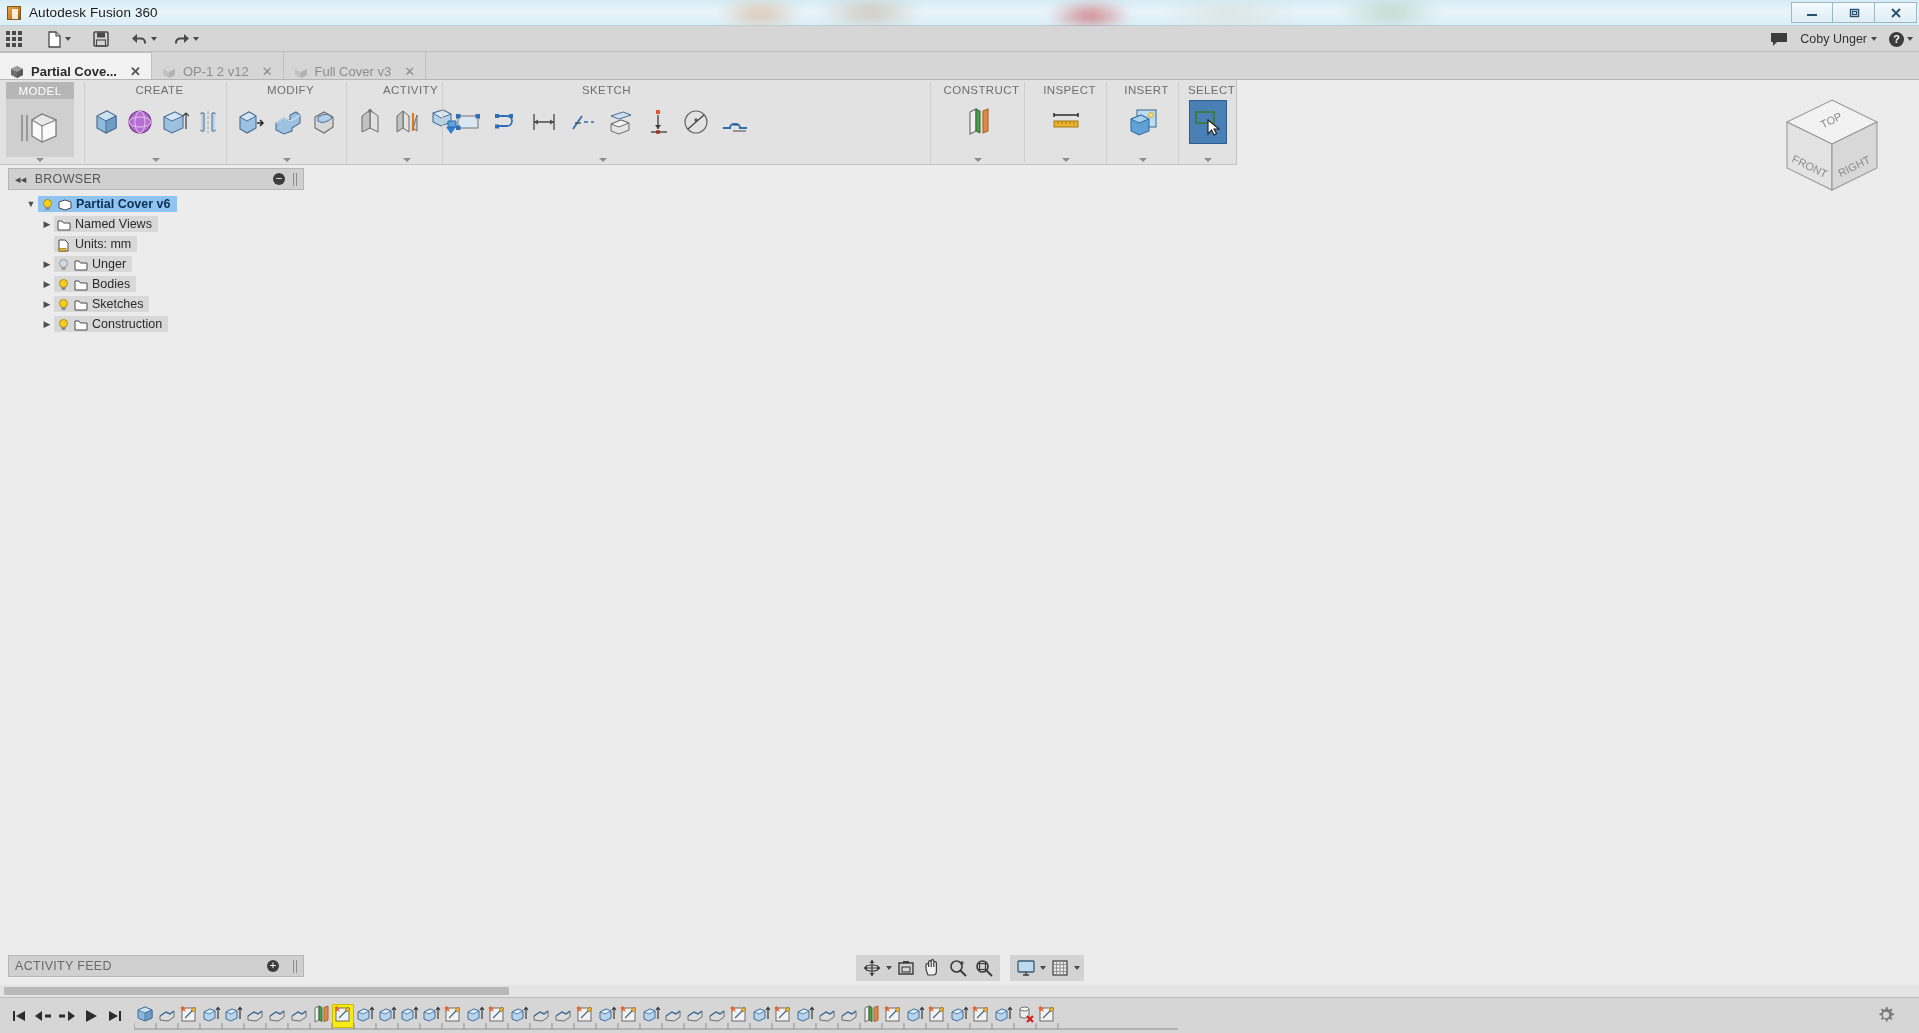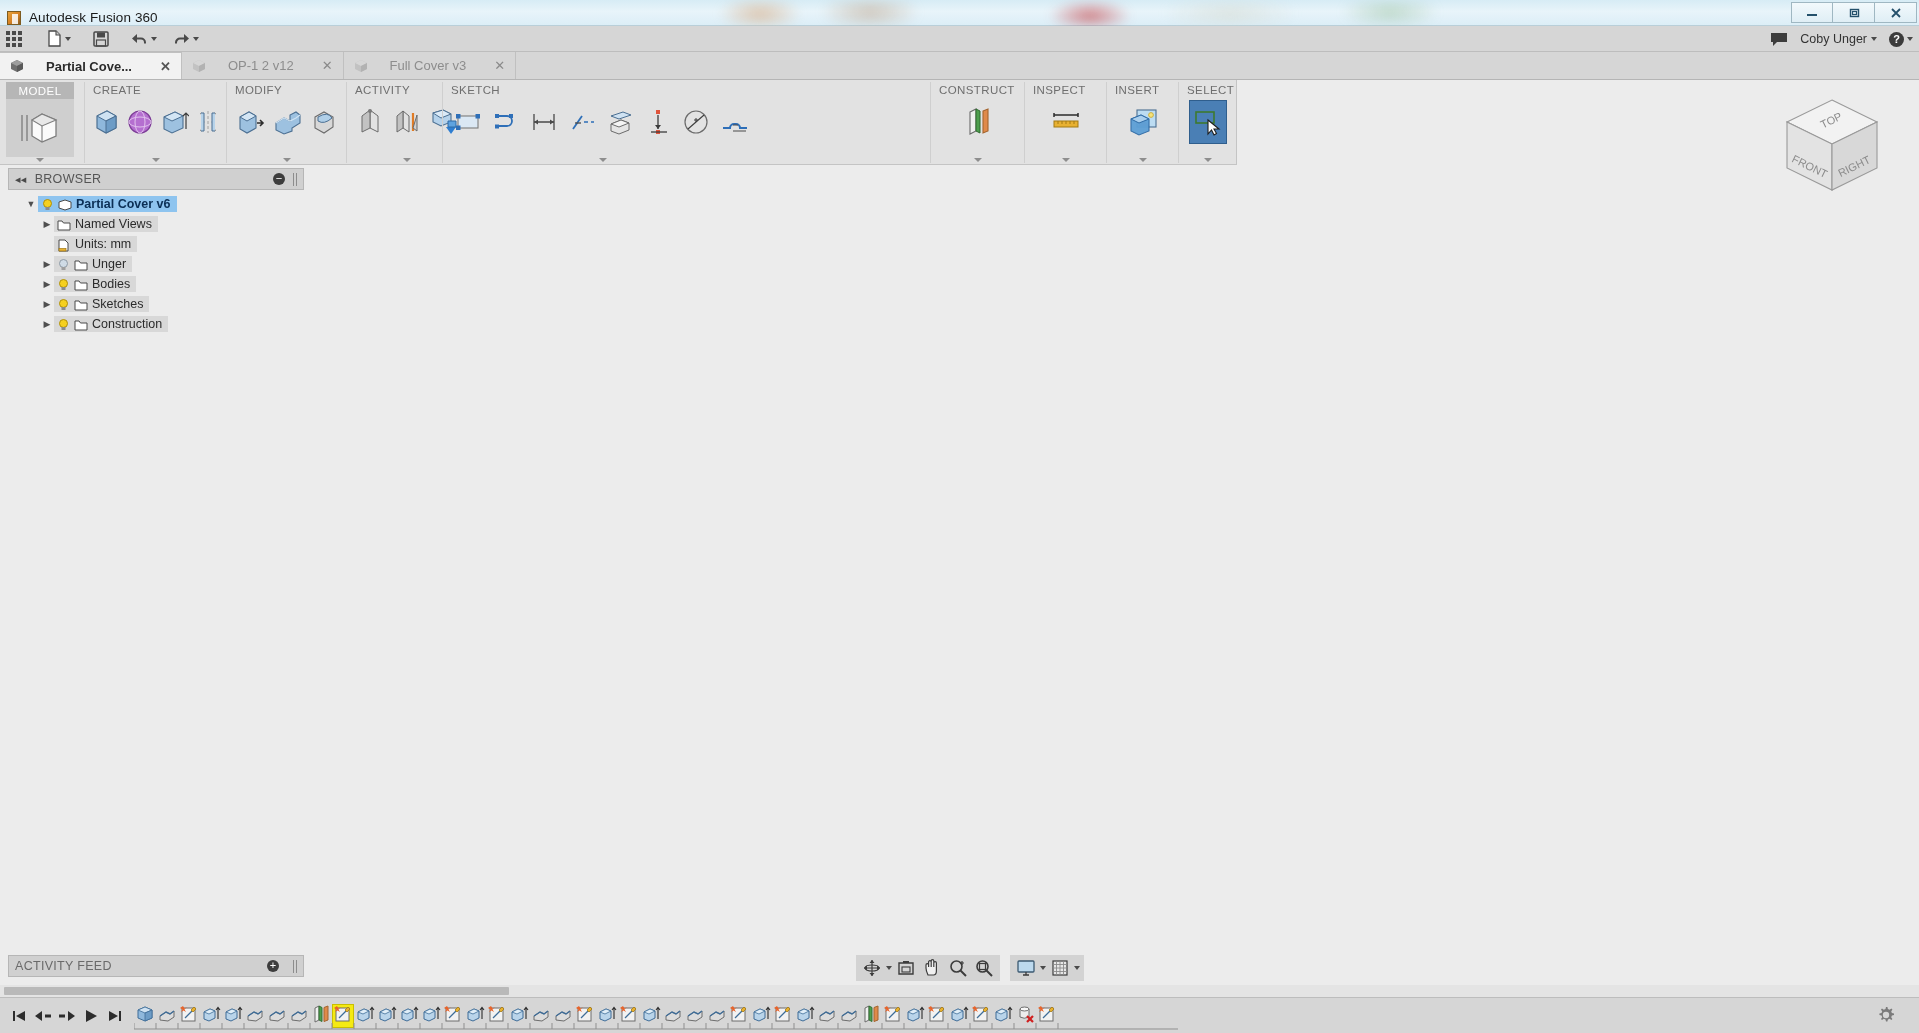--- a/index.html
+++ b/index.html
@@ -7,21 +7,21 @@
     width: 1919px; height: 1033px; overflow: hidden;
     font-family: "Liberation Sans", sans-serif;
     background: #ececec;
   }
   #app { position: relative; width: 1919px; height: 1033px; }
 
   
   .titlebar {
     position: absolute; left:0; top:0; width:1919px; height:26px;
     background: linear-gradient(to bottom, #d7ecf5 0%, #e8f4fa 45%, #dceef7 100%);
-    display:flex; align-items:flex-end;
+    display:flex; align-items:center;
     border-bottom: 1px solid #b9cfd9;
   }
   .titlebar .blur-photo {
     position:absolute; left:330px; top:0; width:1340px; height:26px;
     background:
       radial-gradient(ellipse 60px 28px at 430px 14px, rgba(214,176,140,.65), rgba(214,176,140,0) 70%),
       radial-gradient(ellipse 70px 30px at 540px 12px, rgba(180,150,120,.45), rgba(180,150,120,0) 72%),
       radial-gradient(ellipse 60px 24px at 760px 16px, rgba(190,40,45,.55), rgba(190,40,45,0) 70%),
       radial-gradient(ellipse 90px 30px at 900px 14px, rgba(210,215,205,.5), rgba(210,215,205,0) 75%),
       radial-gradient(ellipse 70px 26px at 1060px 12px, rgba(120,170,120,.35), rgba(120,170,120,0) 72%);
@@ -43,58 +43,58 @@
     color:#2c4654; font-size:13px;
   }
   .win-btn:first-child{ border-left:1px solid #9fb7c2;}
   .win-btn.close { color:#24506b; }
   .win-btn svg{ display:block; }
 
   
   .qab {
     position:absolute; left:0; top:26px; width:1919px; height:26px;
     background:#d6d6d6; border-bottom:1px solid #bdbdbd;
-    display:flex; align-items:center;
+    display:flex; 
   }
   .qab-item { height:26px; display:flex; align-items:center; padding:0 5px; gap:3px; }
   .caret-dn { width:0;height:0;border-left:3.5px solid transparent;border-right:3.5px solid transparent;border-top:4px solid #4a4a4a;}
   .qab-right { position:absolute; right:6px; top:0; height:26px; display:flex; align-items:center; gap:12px; }
   .qab-user { font-size:12.5px; color:#333; }
   .help-circle{ width:15px;height:15px;border-radius:50%;background:#3b3b3b;color:#fff;font-size:11px;
       display:flex;align-items:center;justify-content:center;font-weight:bold;}
 
   
   .doctabs {
     position:absolute; left:0; top:52px; width:1919px; height:28px;
     background:#d6d6d6; display:flex; align-items:flex-end;
     border-bottom:1px solid #b5b5b5;
   }
   .doctab {
-    height:27px; display:flex; align-items:center; gap:22px;
+    height:27px; display:flex; align-items:flex-end; gap:7px;
     padding:0 10px 0 10px; font-size:13px; color:#8d8d8d;
     border-right:1px solid #c0c0c0; position:relative;
   }
   .doctab.active { background:#f2f2f2; color:#2b2b2b; font-weight:bold; border-top:1px solid #c0c0c0;}
   .cube-ic { width:14px; height:14px; flex:none; }
   .tab-x { font-size:13px; color:#8a8a8a; margin-left:6px; }
   .doctab.active .tab-x { color:#555; }
 
   
   .ribbon {
     position:absolute; left:0; top:80px; width:1237px; height:85px;
     background:#e2e2e2; border-bottom:1px solid #c4c4c4; border-right:1px solid #c4c4c4;
   }
   .ribbon-tabcol {
     position:absolute; left:6px; top:2px; width:68px; height:81px;
   }
   .ribbon-tabcol .tabhdr {
     height:17px; background:#b6b6b6; color:#fff; font-size:11.5px; letter-spacing:.4px;
     display:flex; align-items:center; justify-content:center;
   }
-  .panel { position:absolute; top:2px; height:81px; border-left:1px solid #cfcfcf; }
+  .panel { position:absolute; top:2px; height:81px; border-left:1px solid #cfcfcf;text-align:center; }
   .panel-title { font-size:11.5px; color:#6f6f6f; letter-spacing:.4px; padding:2px 0 0 8px; }
   .panel-body { display:flex; align-items:flex-start; gap:4px; padding:4px 6px 0 6px; }
   .ico-btn { width:38px; height:44px; display:flex; align-items:center; justify-content:center; }
   .ico-btn.sel { background:#4a7fb5; border:1px solid #2f5e8d; }
   .panel-caret { position:absolute; bottom:1px; left:50%; transform:translateX(-50%);
       width:0;height:0;border-left:4px solid transparent;border-right:4px solid transparent;border-top:4px solid #8e8e8e;}
 
   
   .viewport {
     position:absolute; left:0; top:80px; width:1919px; height:890px;

